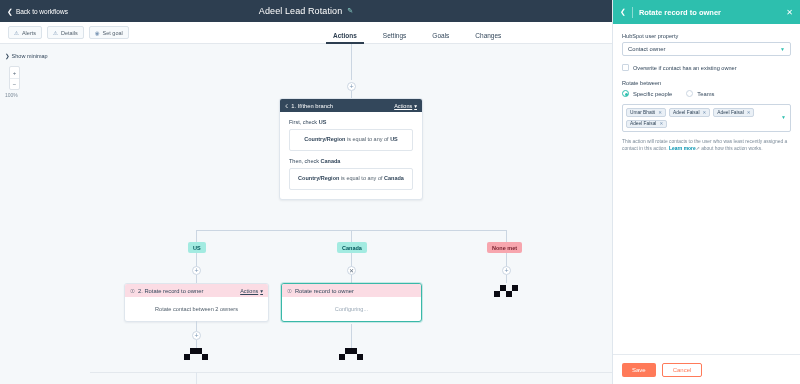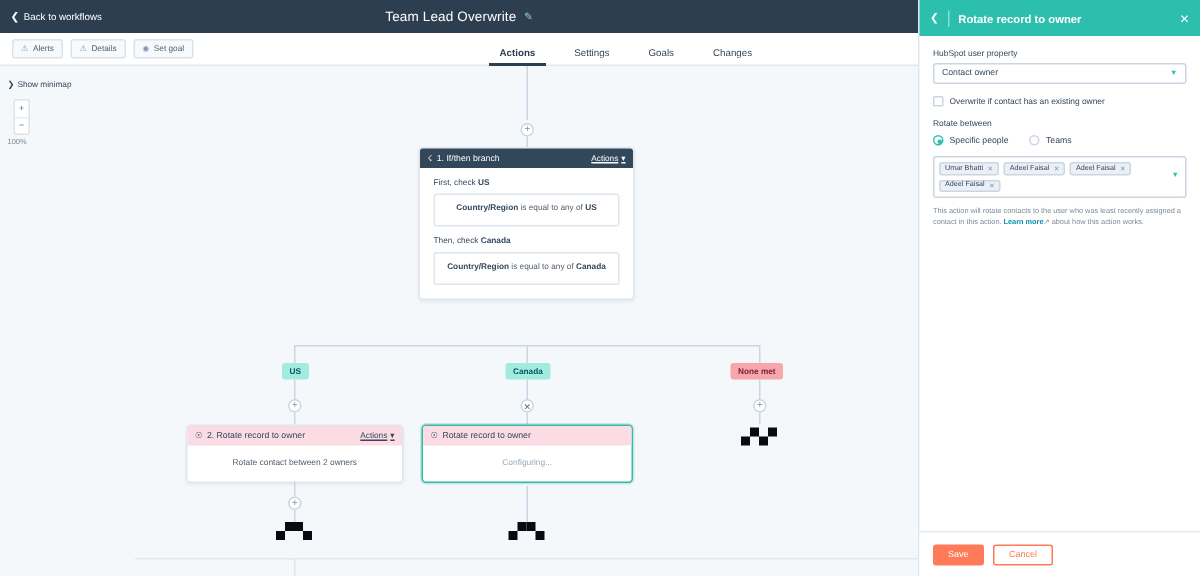--- a/index.html
+++ b/index.html
@@ -206,21 +206,21 @@
 
 <div id="app">
 
   <div class="topnav">
     <div class="back-link">
       <span class="chev-left">❮</span>
       <span>Back to workflows</span>
     </div>
   </div>
   <div class="wf-title-wrap">
-    <span class="wf-title">Team Lead Overwrite</span>
+    <span class="wf-title">Adeel Lead Rotation</span>
     <span class="pencil">✎</span>
   </div>
 
   <div class="subhead">
     <div class="pill-row">
       <div class="pill">
         <span class="gi">⚠</span>
         <span>Alerts</span>
       </div>
       <div class="pill">

